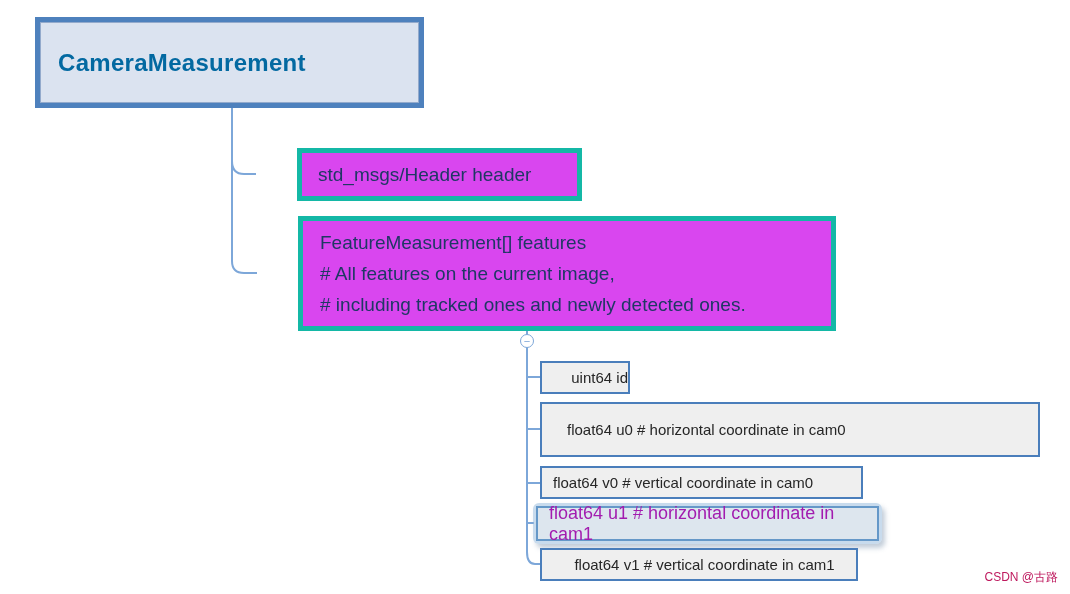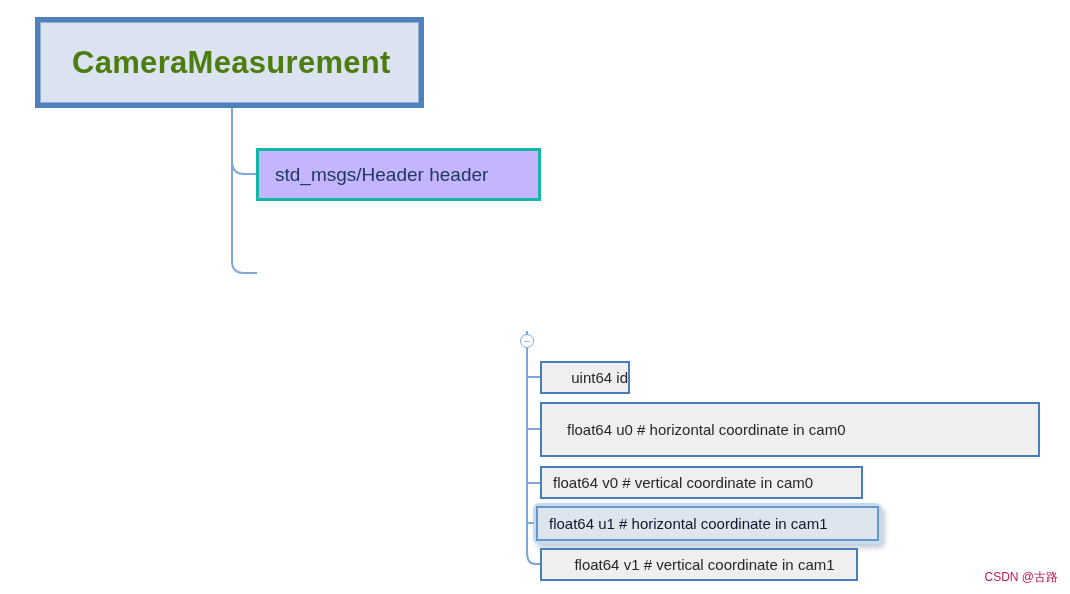--- a/index.html
+++ b/index.html
@@ -14,30 +14,31 @@
   svg.connectors { position: absolute; left: 0; top: 0; width: 1070px; height: 594px; }
   svg.connectors path { stroke: #7da7d9; stroke-width: 2; fill: none; }
 
   .node { position: absolute; box-sizing: border-box; display: flex; flex-direction: column; justify-content: center; }
 
   .root-node {
     left: 35px; top: 17px; width: 389px; height: 91px;
     background: #dbe3f0;
     border: 5px solid #4e81bd;
     box-shadow: inset 0 0 0 1px rgba(60,100,160,0.45);
-    padding-left: 32px;
-    font-size: 31px; font-weight: bold; color: #4d7c0f;
+    padding-left: 18px;
+    font-size: 24px; font-weight: bold; color: #0369a1;
     letter-spacing: 0.3px;
   }
 
   .branch-node {
-    background: #c4b5fd;
-    border: 3px solid #14b8a6;
+    background: #d946ef;
+    border: 5px solid #14b8a6;
     color: #1f3864;
     font-size: 19px;
+    margin-left: 41px;
   }
   #node-header   { left: 256px; top: 148px; width: 285px; height: 53px; padding-left: 16px; }
   #node-features { left: 257px; top: 216px; width: 538px; height: 115px; padding-left: 17px; line-height: 31px; }
 
   .leaf-node {
     background: #efefef;
     border: 2.5px solid #4a7ebb;
     color: #262626;
     font-size: 15px;
   }
@@ -52,21 +53,21 @@
     background: rgba(154,189,222,0.55);
     border-radius: 6px;
     box-shadow: 3px 4px 5px rgba(120,145,170,0.45);
   }
   .selected-inner {
     box-sizing: border-box; width: 100%; height: 100%;
     border: 2px solid #6598c8;
     background: #dde6ee;
     display: flex; align-items: center;
     padding-left: 11px;
-    font-size: 15px; color: #0f172a;
+    font-size: 18px; color: #a21caf;
   }
 
   .toggle {
     position: absolute; left: 520px; top: 334px; width: 14px; height: 14px;
     box-sizing: border-box;
     border: 1.2px solid #7da7d9; border-radius: 50%;
     background: #ffffff;
     display: flex; align-items: center; justify-content: center;
     font-size: 11px; line-height: 1; color: #7da7d9;
     z-index: 3;
@@ -94,20 +95,25 @@
   </svg>
 
   <div class="node root-node">
     <span>CameraMeasurement</span>
   </div>
 
   <div class="node branch-node" id="node-header">
     <span>std_msgs/Header header</span>
   </div>
 
+  <div class="node branch-node" id="node-features">
+    <div>FeatureMeasurement[] features</div>
+    <div># All features on the current image,</div>
+    <div># including tracked ones and newly detected ones.</div>
+  </div>
 
   <div class="toggle">
     <span>−</span>
   </div>
 
   <div class="node leaf-node" id="node-id">
     <span>uint64 id</span>
   </div>
 
   <div class="node leaf-node" id="node-u0">

